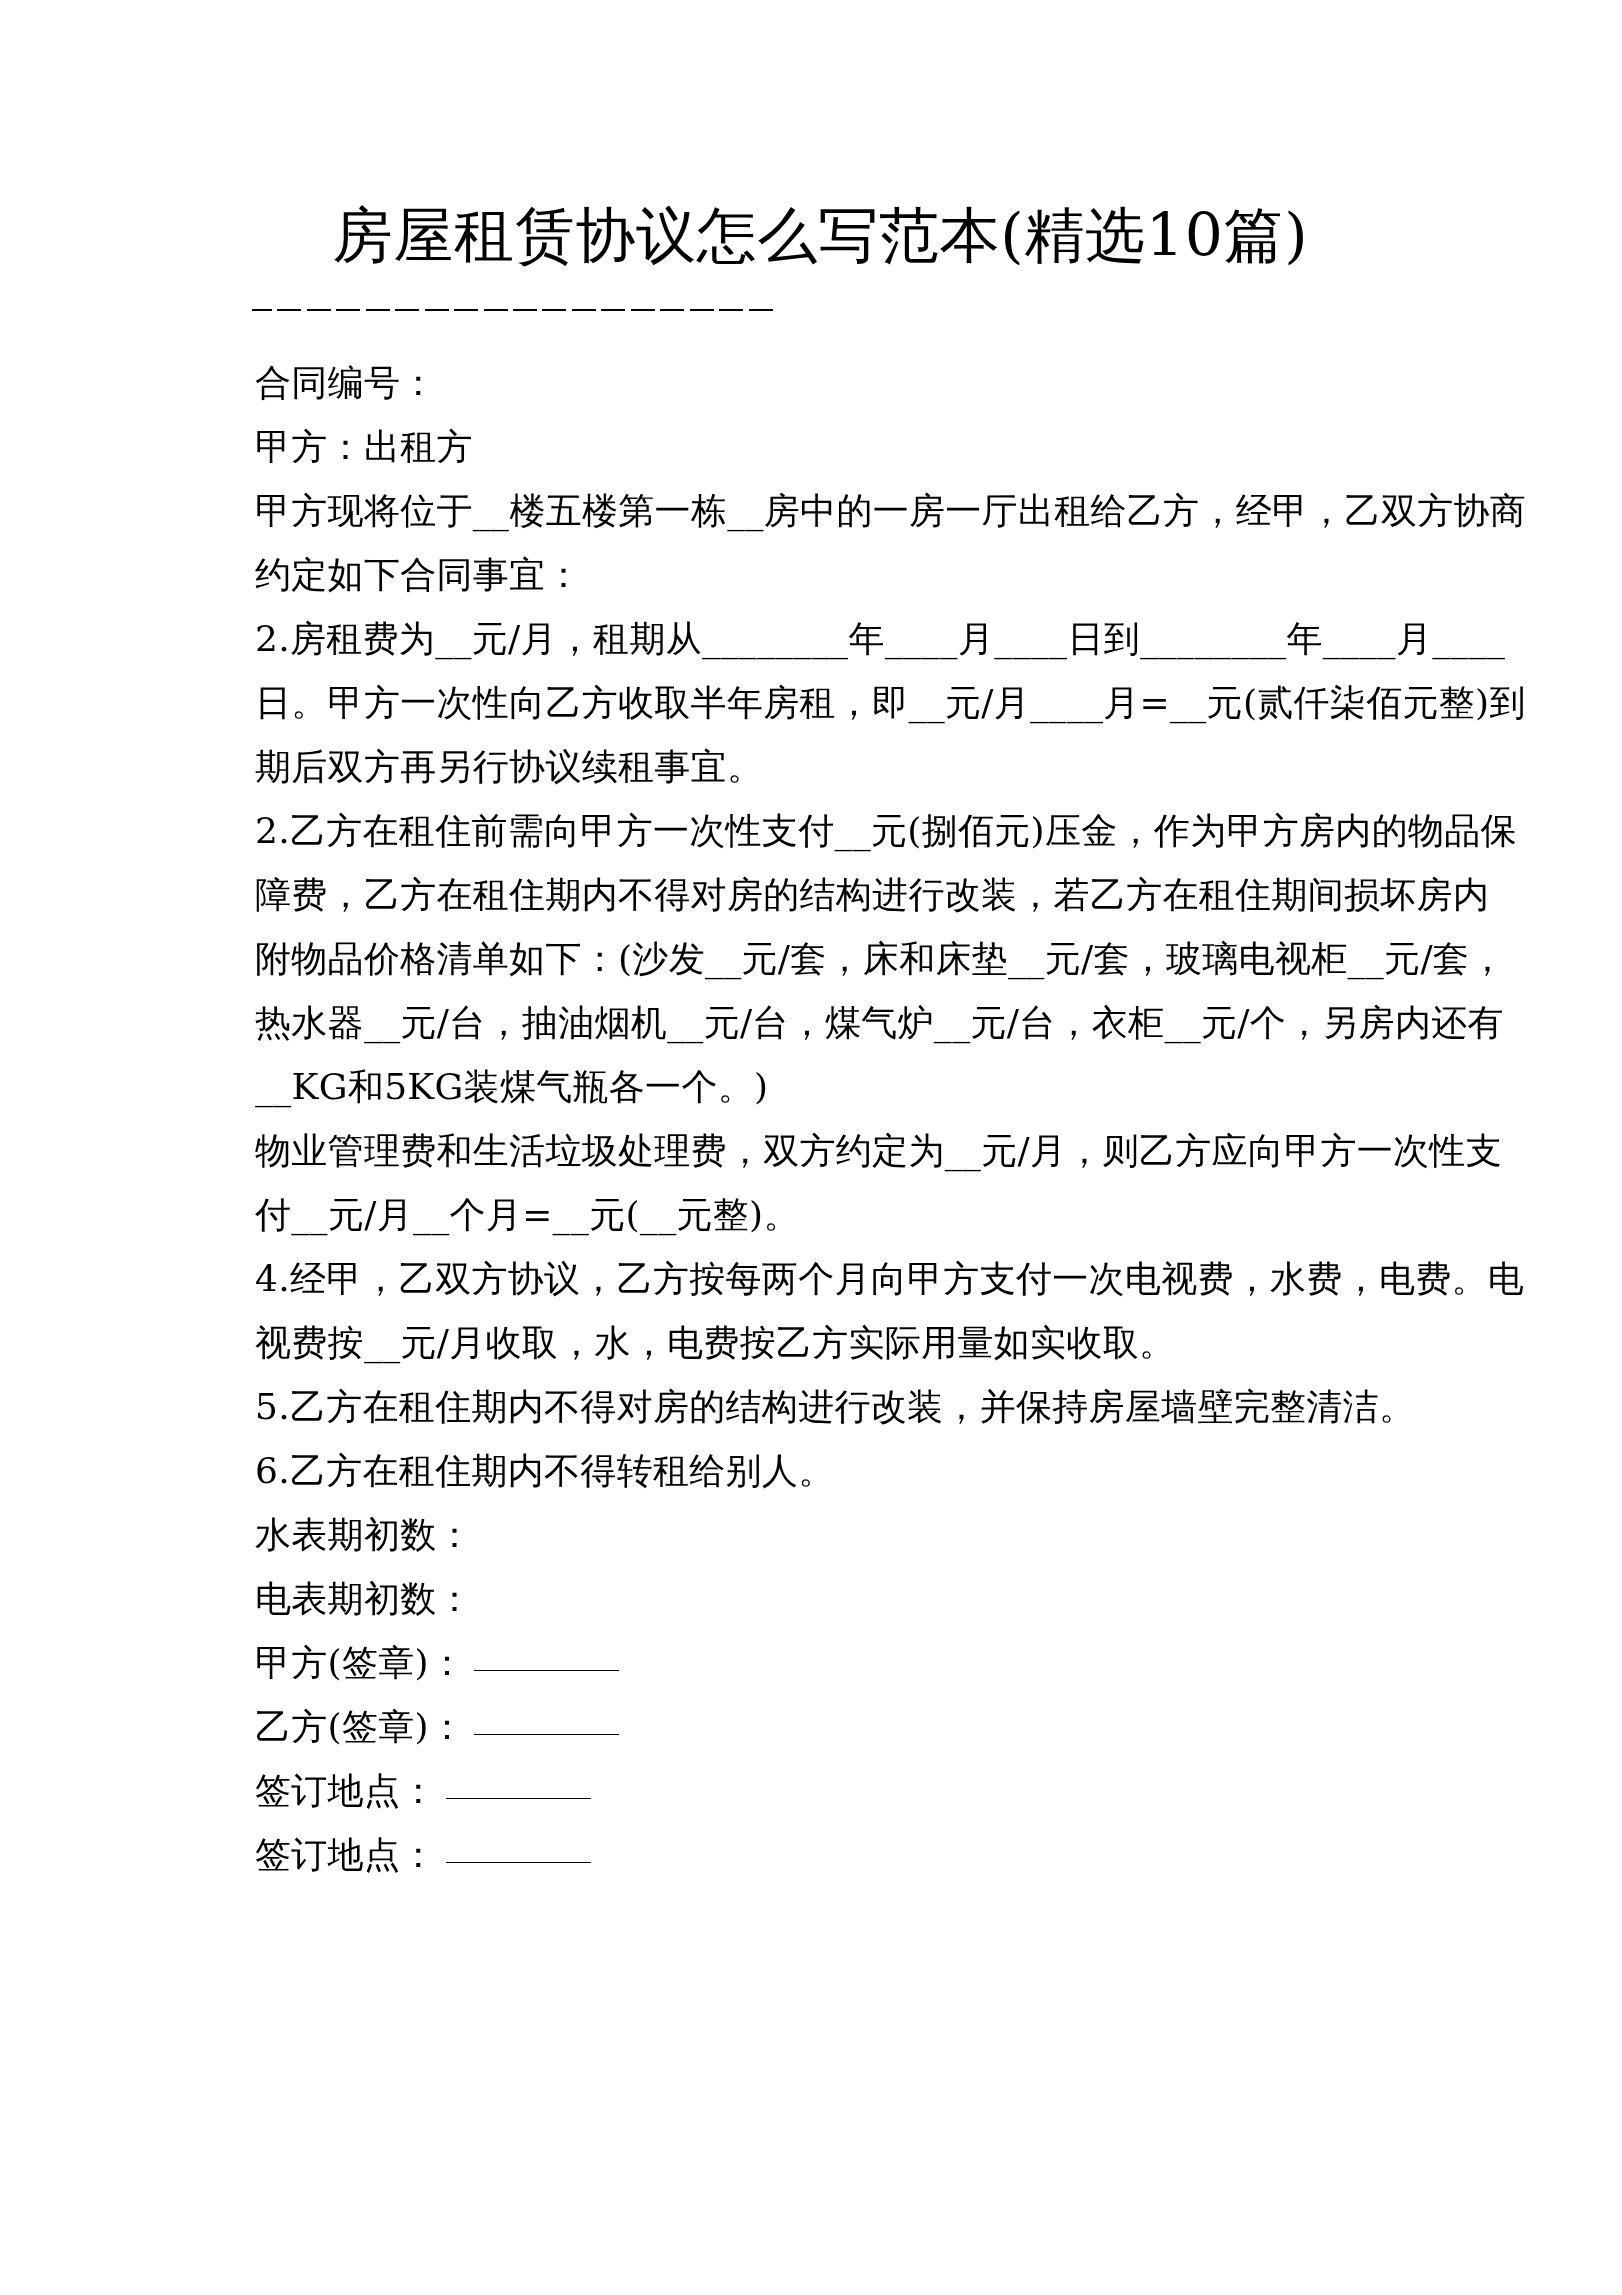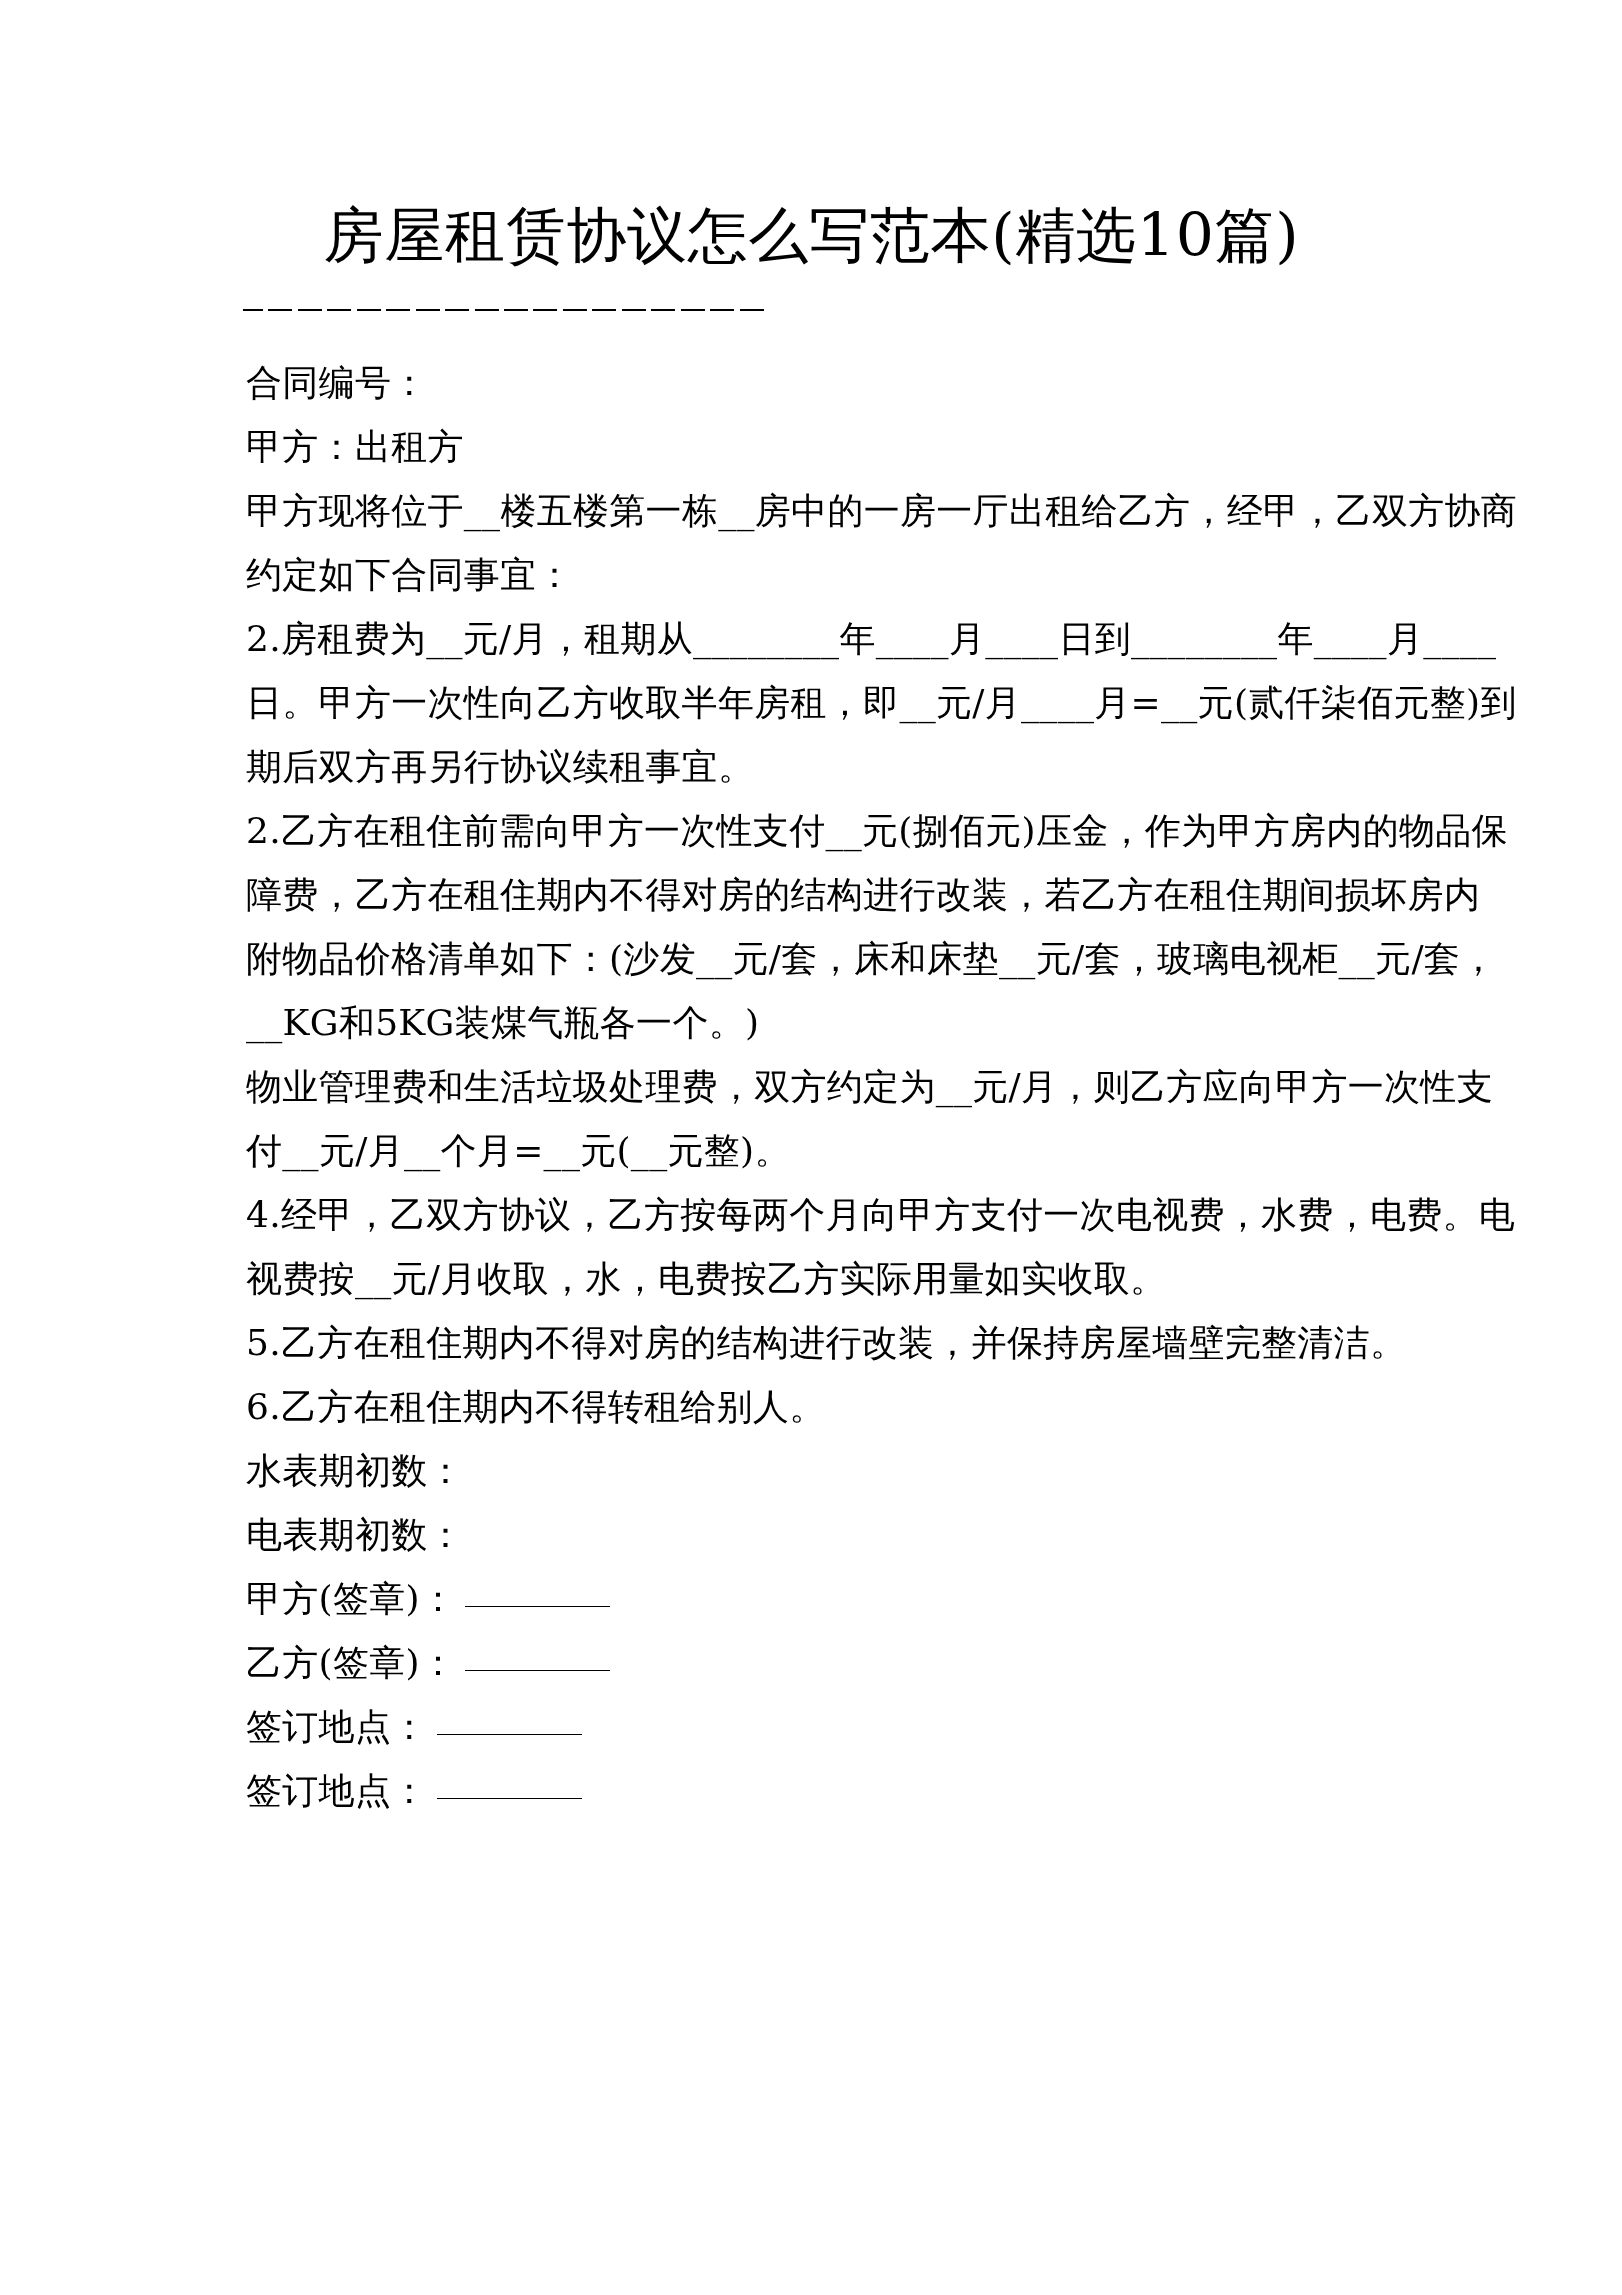--- a/index.html
+++ b/index.html
@@ -10,21 +10,21 @@
     body {
       width: 1623px;
       height: 2295px;
       position: relative;
       overflow: hidden;
       font-family: "DejaVu Serif", "Liberation Serif", serif;
       color: #000000;
     }
     .page {
       position: absolute;
-      left: 0;
+      left: 9px;
       top: 0;
       width: 1397px;
       height: 2295px;
       background: #ffffff;
     }
     .title {
       position: absolute;
       left: 0;
       top: 196px;
       width: 1623px;
@@ -92,20 +92,21 @@
     <div>
       <div class="line">2.房租费为__元/月，租期从________年____月____日到________年____月____</div>
       <div class="line">日。甲方一次性向乙方收取半年房租，即__元/月____月=__元(贰仟柒佰元整)到</div>
       <div class="line">期后双方再另行协议续租事宜。</div>
     </div>
 
     <div>
       <div class="line">2.乙方在租住前需向甲方一次性支付__元(捌佰元)压金，作为甲方房内的物品保</div>
       <div class="line">障费，乙方在租住期内不得对房的结构进行改装，若乙方在租住期间损坏房内</div>
       <div class="line">附物品价格清单如下：(沙发__元/套，床和床垫__元/套，玻璃电视柜__元/套，</div>
+      <div class="line">热水器__元/台，抽油烟机__元/台，煤气炉__元/台，衣柜__元/个，另房内还有</div>
       <div class="line">__KG和5KG装煤气瓶各一个。)</div>
     </div>
 
     <div>
       <div class="line">物业管理费和生活垃圾处理费，双方约定为__元/月，则乙方应向甲方一次性支</div>
       <div class="line">付__元/月__个月=__元(__元整)。</div>
     </div>
 
     <div>
       <div class="line">4.经甲，乙双方协议，乙方按每两个月向甲方支付一次电视费，水费，电费。电</div>

